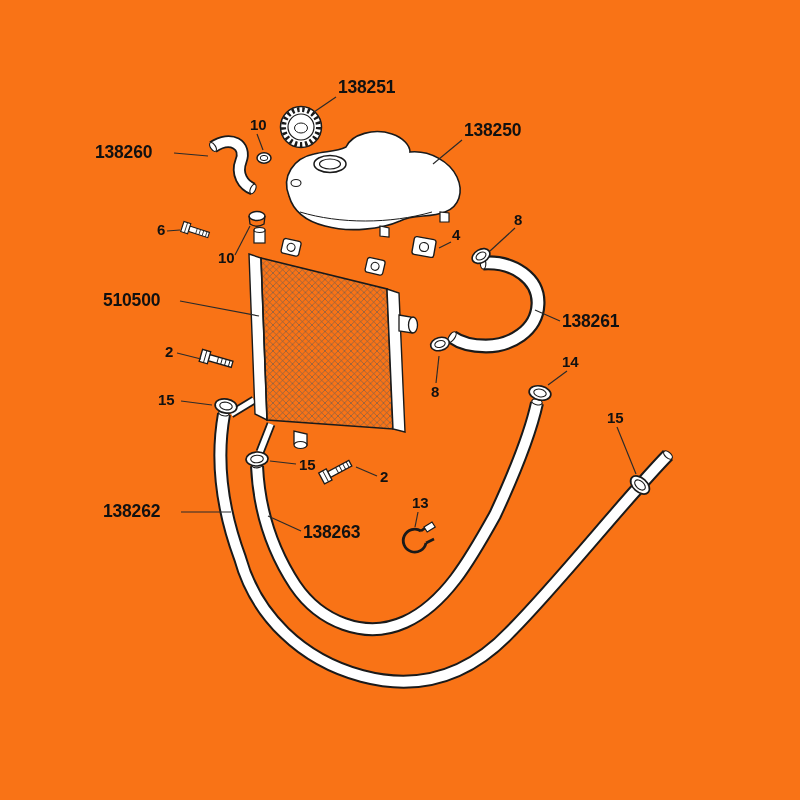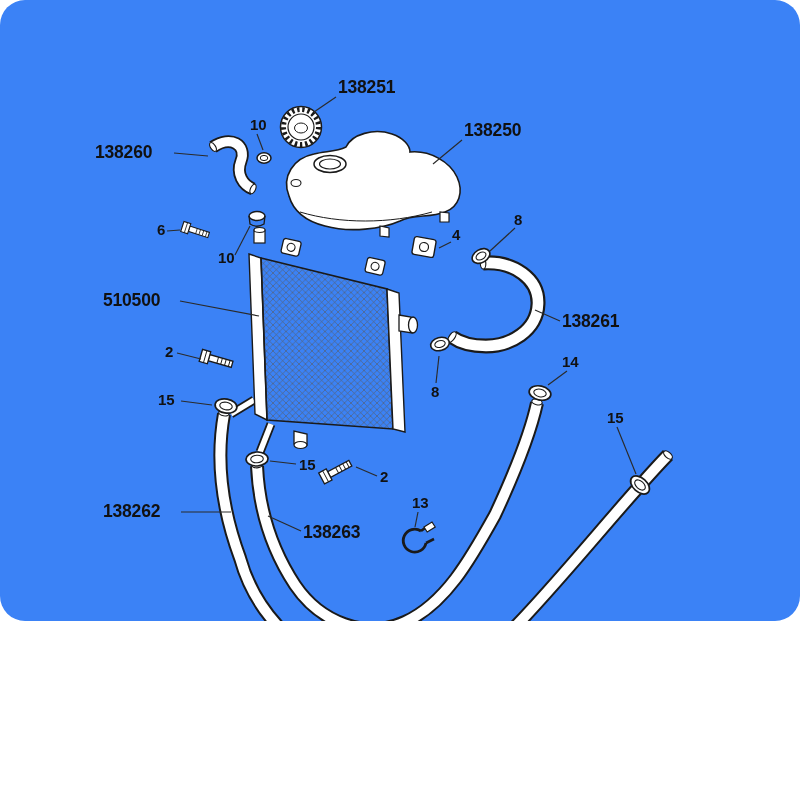--- a/index.html
+++ b/index.html
@@ -1,17 +1,17 @@
 <!DOCTYPE html>
 <html><head>
 <meta charset="utf-8">
 <style>
   html,body{margin:0;padding:0;background:#ffffff;}
-  .stage{position:relative;width:800px;height:621px;background:#3b82f6;overflow:hidden;
-         font-family:"Liberation Sans",sans-serif;border-radius:25px;}
+  .stage{position:relative;width:800px;height:800px;background:#f97316;overflow:hidden;
+         font-family:"Liberation Sans",sans-serif;}
   .stage svg{position:absolute;left:0;top:0;}
   text{font-family:"Liberation Sans",sans-serif;font-weight:bold;fill:#111111;}
   .t-lg{font-size:17.5px;letter-spacing:-0.2px;}
   .t-sm{font-size:15px;}
   .leader{stroke:#2a2a2a;stroke-width:1.15;fill:none;}
   .ln{stroke:#1a1a1a;fill:none;}
   .part{stroke:#1a1a1a;fill:#ffffff;}
 </style>
 </head>
 <body>

